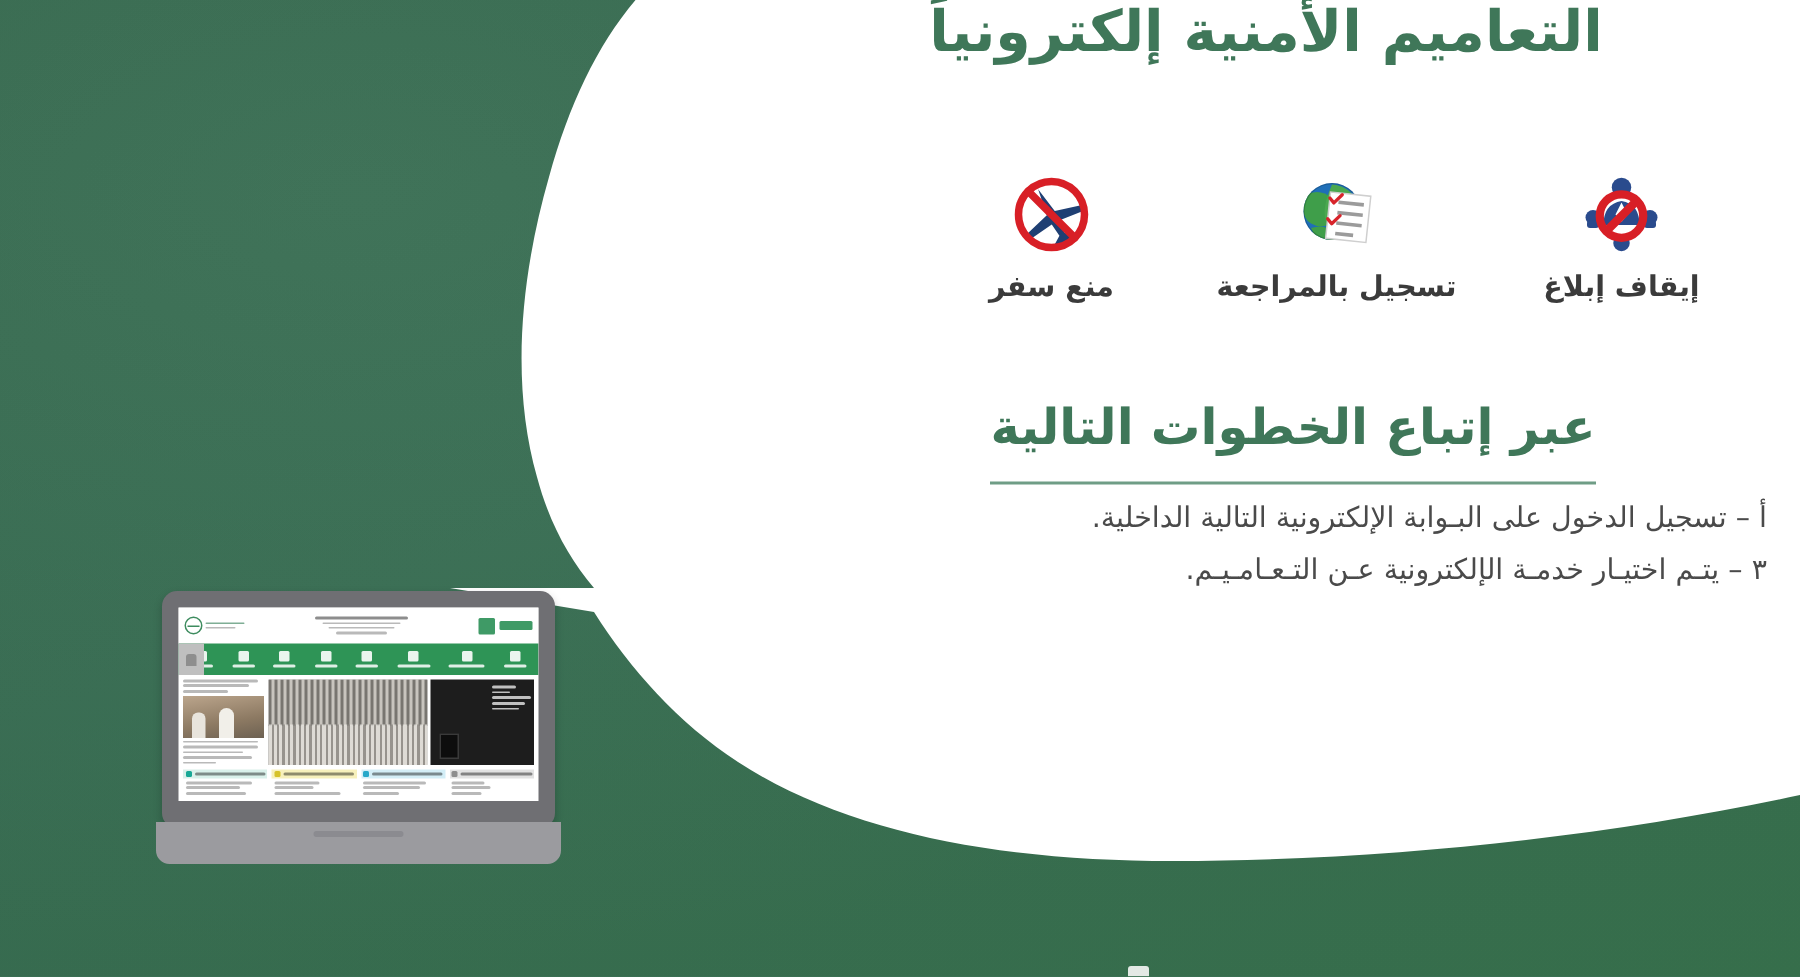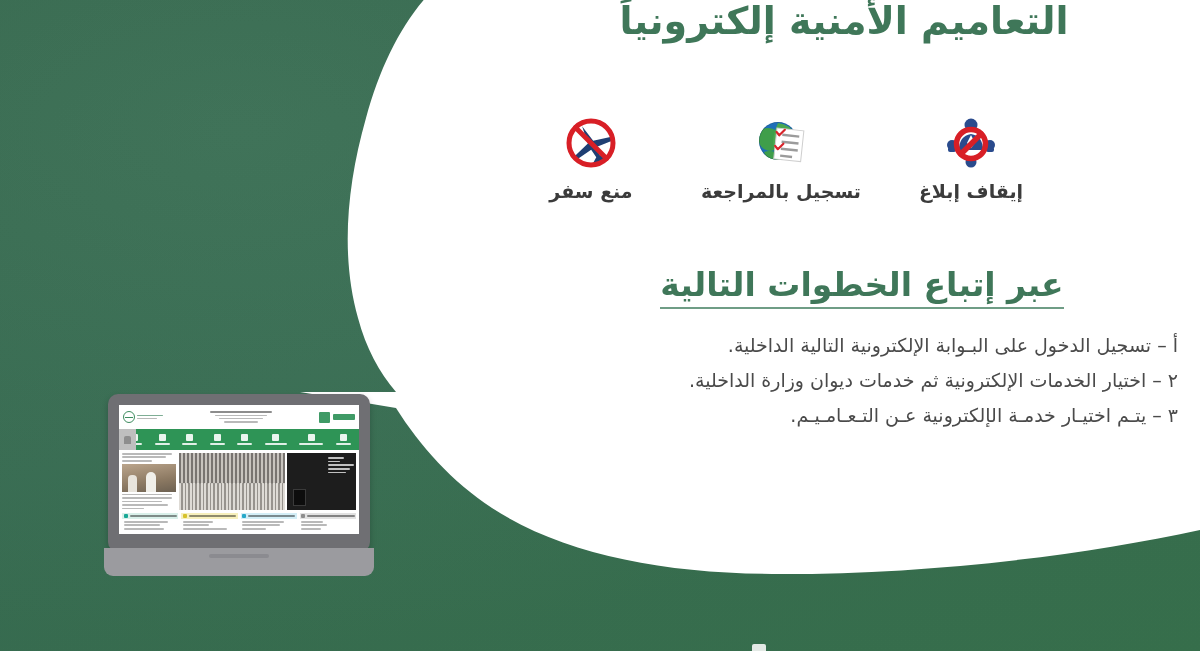--- a/index.html
+++ b/index.html
@@ -70,21 +70,21 @@
   }
 
   
   .icon-row {
     position: absolute;
     top: 112px;
     right: 24px;
     width: 680px;
     display: flex;
     flex-direction: row-reverse;
-    justify-content: flex-start;
+    justify-content: flex-end;
     align-items: flex-end;
     direction: rtl;
   }
   .icon-cell {
     width: 190px;
     text-align: center;
   }
   .icon-art {
     height: 62px;
     display: flex;
@@ -109,21 +109,21 @@
     text-align: center;
     color: #3f7759;
     font-size: 33px;
     font-weight: bold;
     direction: rtl;
     white-space: nowrap;
   }
   .subheading .ul {
     display: inline-block;
     border-bottom: 2px solid #6f9d86;
-    padding-bottom: 3px;
+    padding-bottom: 17px;
   }
 
   
   .steps {
     position: absolute;
     top: 336px;
     right: 22px;
     width: 640px;
     direction: rtl;
     text-align: right;
@@ -441,24 +441,20 @@
 
     <div class="subheading">
       <span class="ul">عبر إتباع الخطوات التالية</span>
     </div>
 
     <div class="steps">
       <div class="step step-1">
         <span class="num">أ –</span>
         <span>تسجيل الدخول على البـوابة الإلكترونية التالية الداخلية.</span>
       </div>
-      <div class="step step-2">
-        <span class="num">٢ –</span>
-        <span>اختيار الخدمات الإلكترونية ثم خدمات ديوان وزارة الداخلية.</span>
-      </div>
       <div class="step step-3">
         <span class="num">٣ –</span>
         <span>يتـم اختيـار خدمـة الإلكترونية عـن التـعـامـيـم.</span>
       </div>
     </div>
 
   </div>
 
   <div class="device">
     <div class="device-body">

